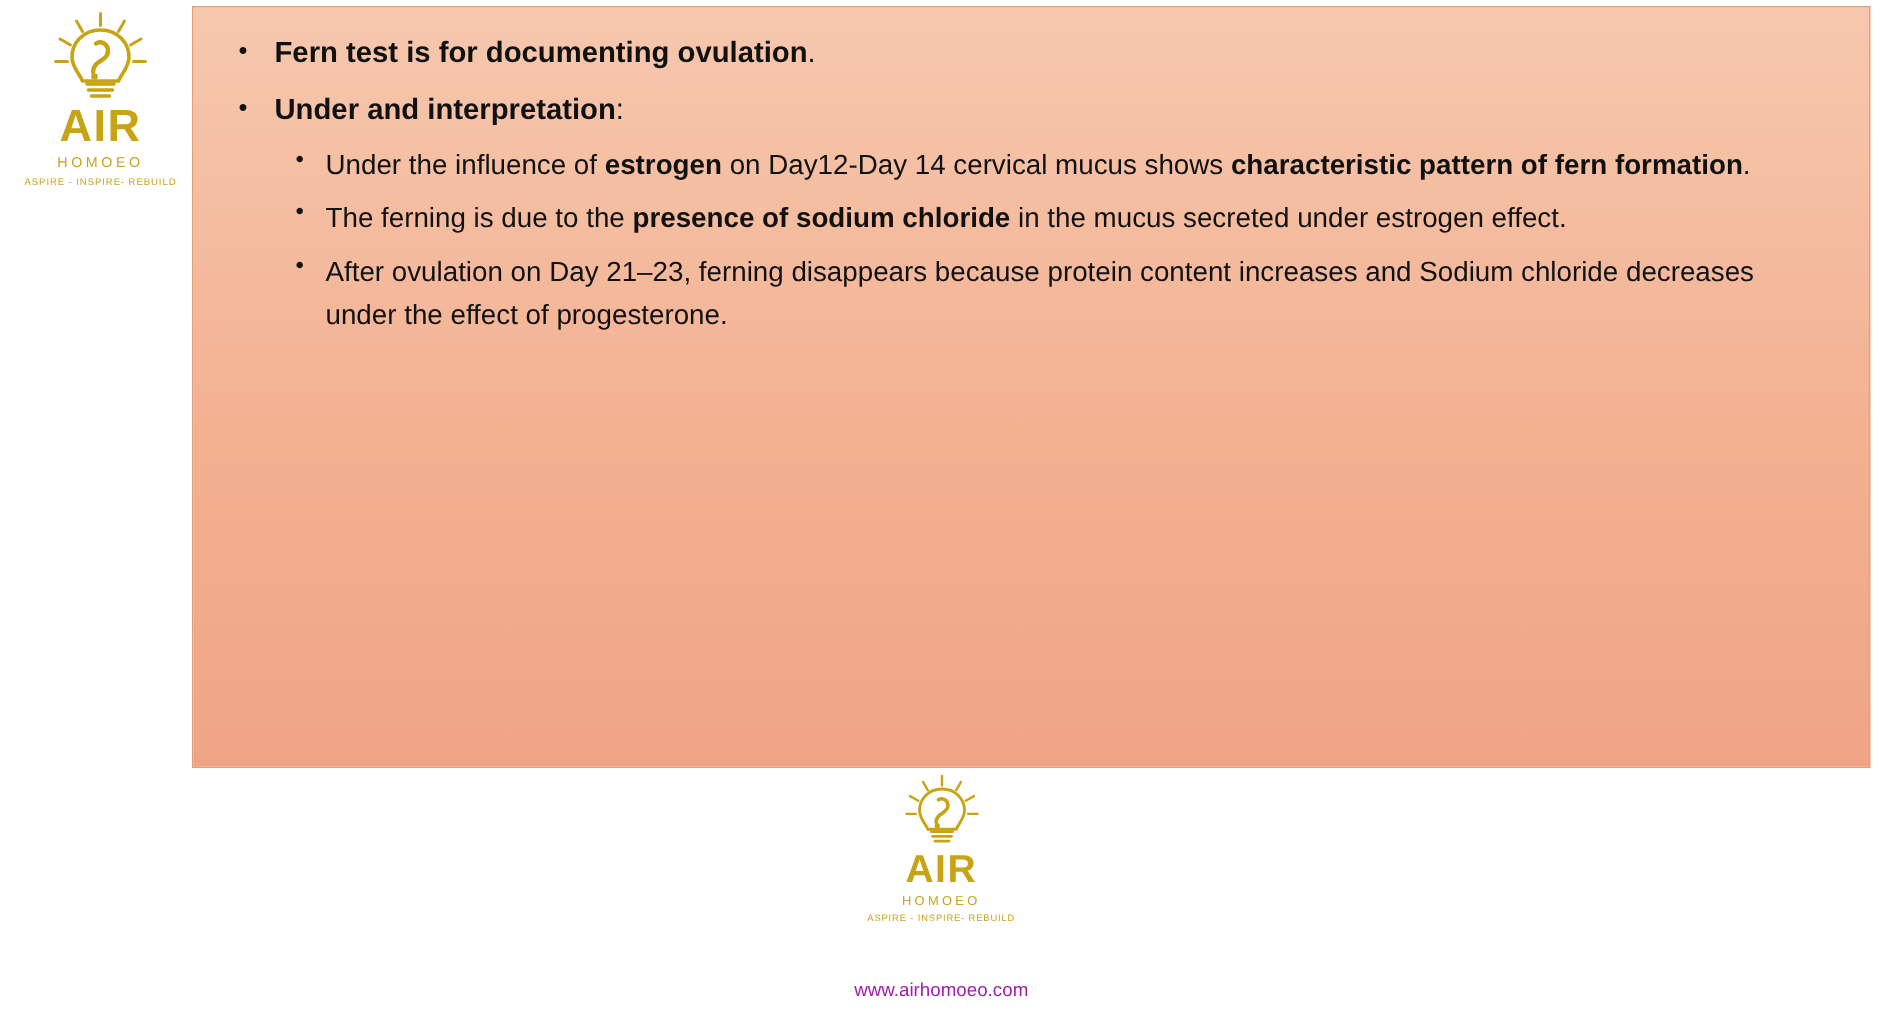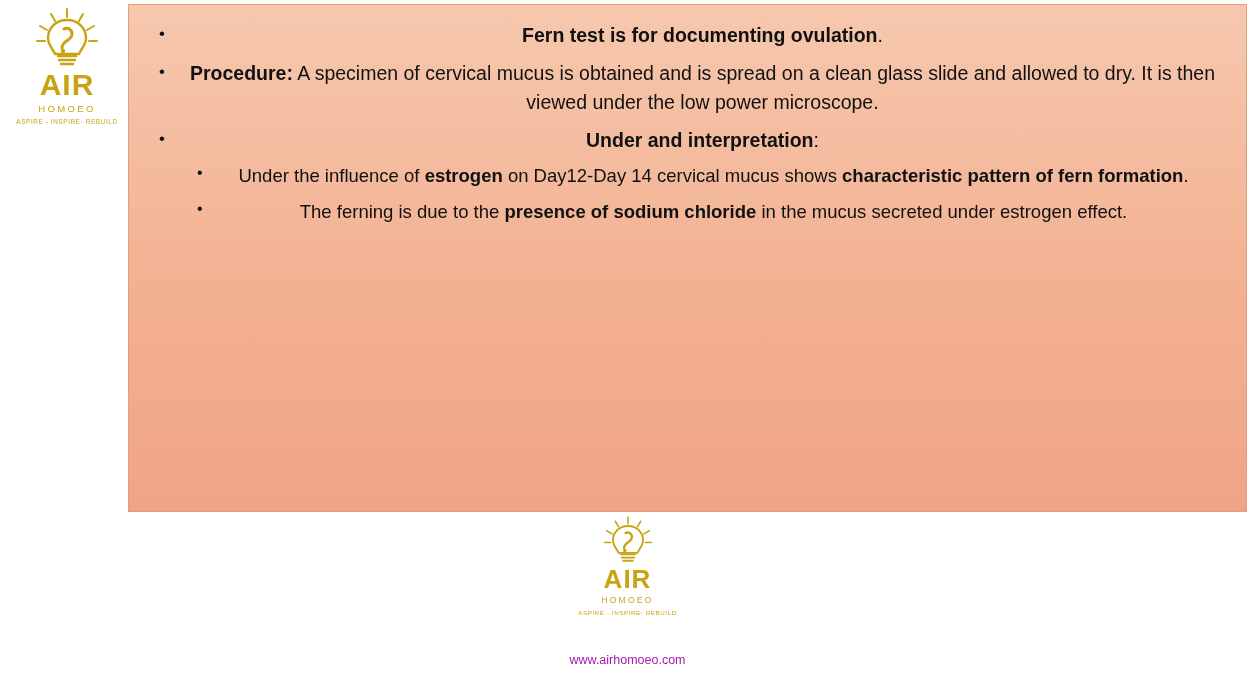--- a/index.html
+++ b/index.html
@@ -70,21 +70,20 @@
     height: 508px;
     box-sizing: border-box;
     border: 1px solid #e2a07a;
     background: linear-gradient(to bottom, #f6c8ae 0%, #f3b192 55%, #f0a487 100%);
     padding: 16px 24px 10px 14px;
   }
   ul.lvl1 {
     list-style: none;
     margin: 0;
     padding: 0;
-    text-align: center;
   }
   ul.lvl1 > li {
     position: relative;
     padding-left: 40px;
     font-size: 19.5px;
     line-height: 1.48;
     color: #111111;
     margin-bottom: 9px;
   }
   ul.lvl1 > li::before {
@@ -174,31 +173,31 @@
     <div class="logo-sub">HOMOEO</div>
     <div class="logo-tag">ASPIRE - INSPIRE- REBUILD</div>
   </div>
 
   <div class="panel">
     <ul class="lvl1">
       <li>
         <b>Fern test is for documenting ovulation</b><span>.</span>
       </li>
       <li>
-        <b>Procedure:</b><span> A specimen of cervical mucus is obtained and is spread on a clean glass slide and allowed to dry. It is then viewed under the low power microscope.</span>
-      </li>
-      <li>
         <b>Under and interpretation</b><span>:</span>
 
         <ul class="lvl2">
           <li>
             <span>Under the influence of </span><b>estrogen</b><span> on Day12-Day 14 cervical mucus shows </span><b>characteristic pattern of fern formation</b><span>.</span>
           </li>
           <li>
             <span>The ferning is due to the </span><b>presence of sodium chloride</b><span> in the mucus secreted under estrogen effect.</span>
+          </li>
+          <li>
+            <span>After ovulation on Day 21–23, ferning disappears because protein content increases and Sodium chloride decreases under the effect of progesterone.</span>
           </li>
         </ul>
       </li>
     </ul>
   </div>
 
   <div class="logo-bottom">
     <div class="logo-bulb">
       <svg viewBox="0 0 76 62" xmlns="http://www.w3.org/2000/svg">
         <g stroke="#c8a415" stroke-width="2" fill="none" stroke-linecap="round">

